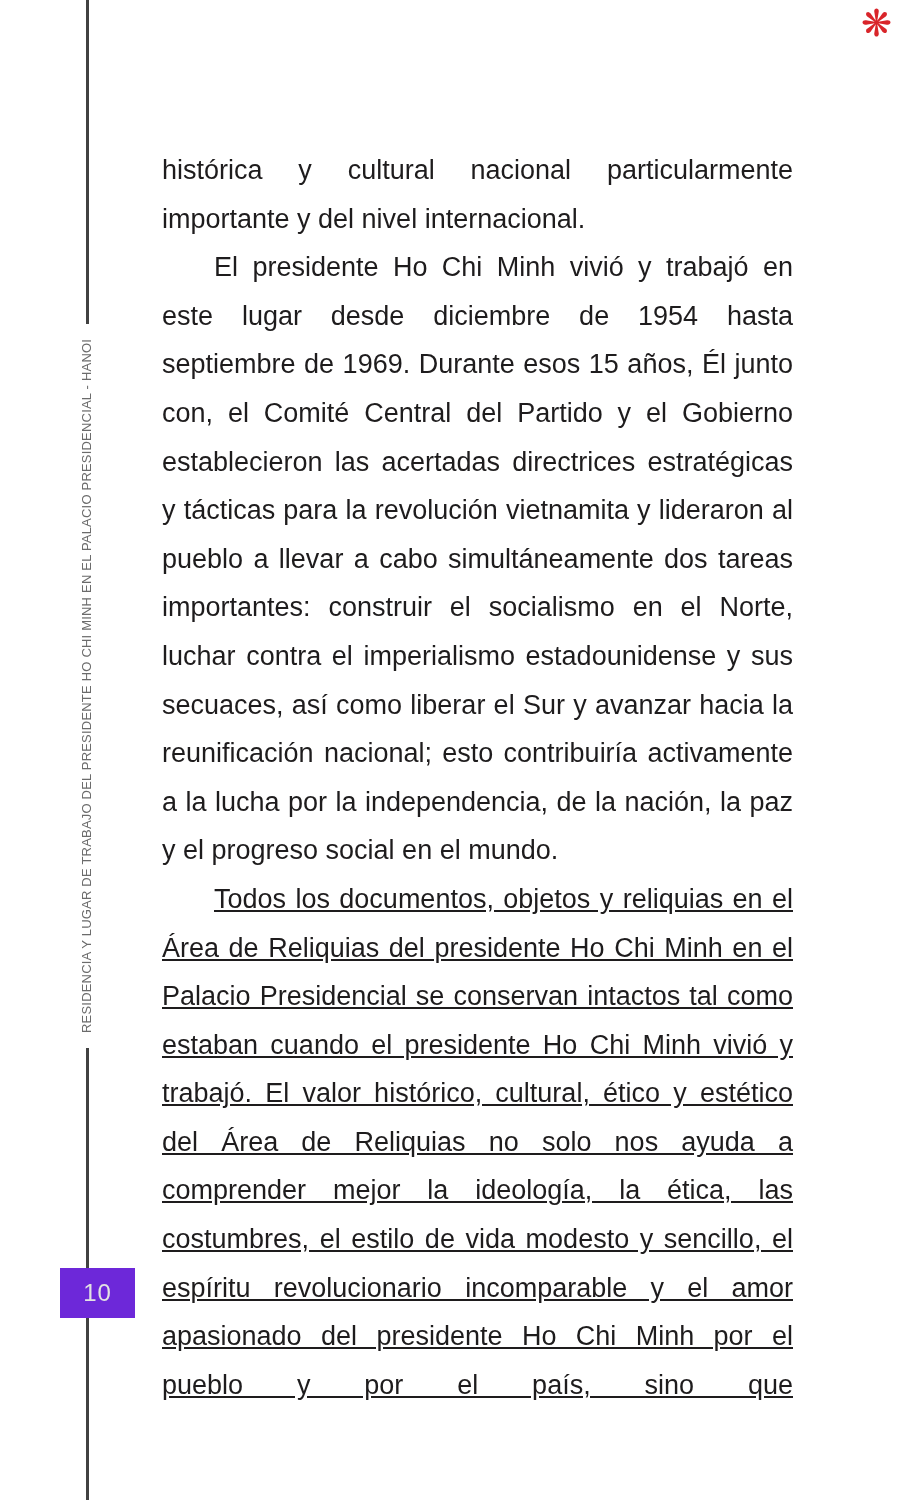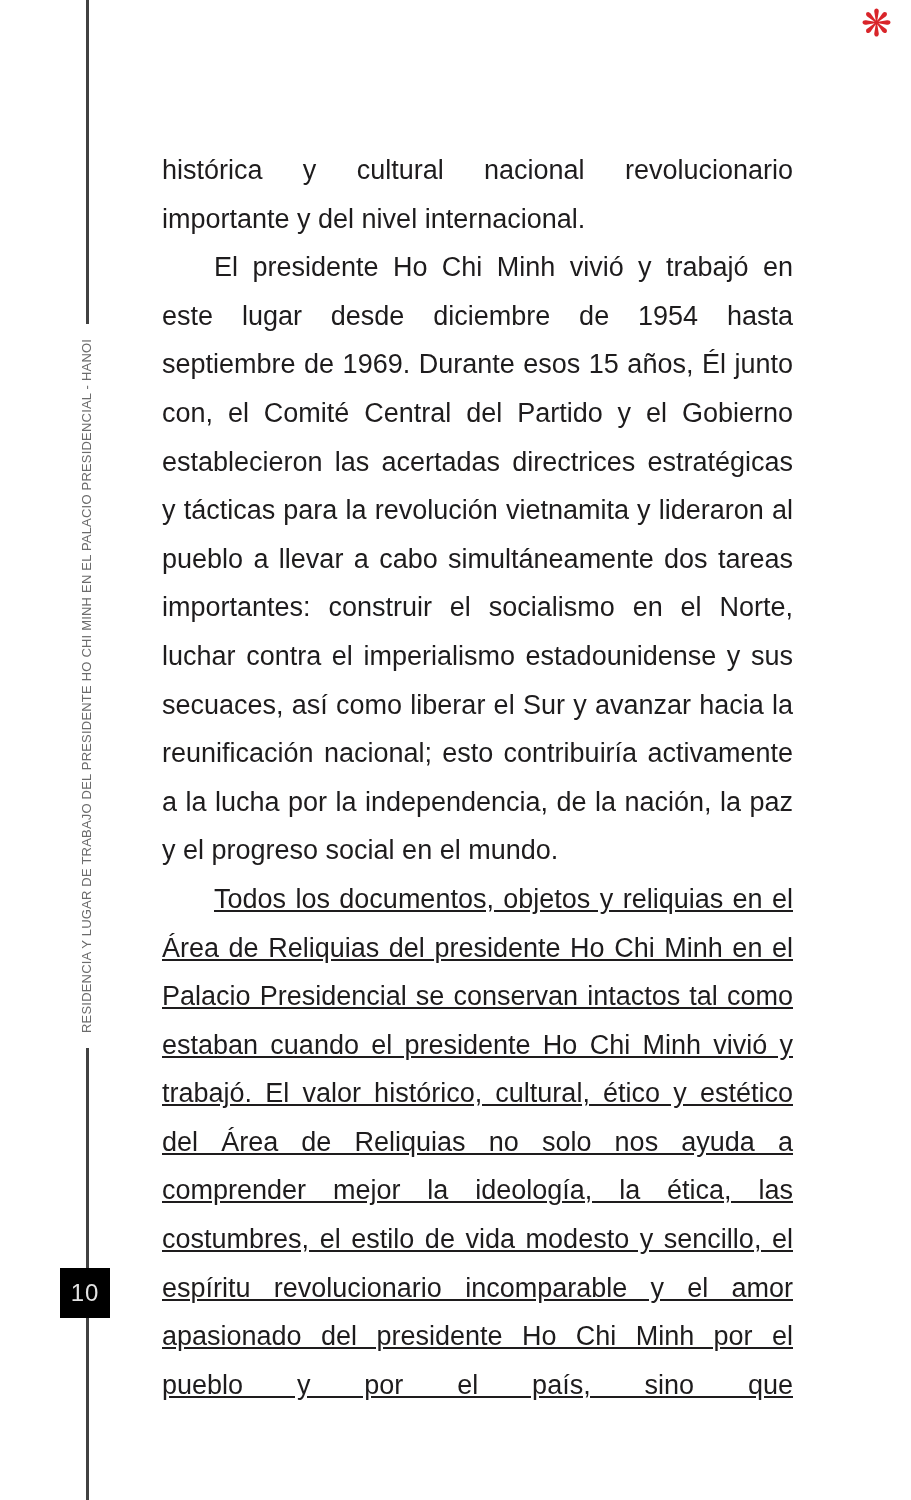--- a/index.html
+++ b/index.html
@@ -41,23 +41,23 @@
     letter-spacing: 0.2px;
     color: #6b6b6b;
     line-height: 32px;
   }
 
   
   .page-badge {
     position: absolute;
     left: 60px;
     top: 1268px;
-    width: 50px;
+    width: 75px;
     height: 50px;
-    background: #000000;
+    background: #6d28d9;
     display: flex;
     align-items: center;
     justify-content: center;
     color: #e3e3e3;
     font-size: 24px;
     letter-spacing: 1px;
   }
 
   
   .ornament {
@@ -95,18 +95,18 @@
 
   <div class="rule rule-bottom"></div>
 
   <div class="page-badge">
     <span>10</span>
   </div>
 
   <div class="ornament">❋</div>
 
   <div class="text-column">
-    <p class="continued">histórica y cultural nacional revolucionario importante y del nivel internacional.</p>
+    <p class="continued">histórica y cultural nacional particularmente importante y del nivel internacional.</p>
     <p>El presidente Ho Chi Minh vivió y trabajó en este lugar desde diciembre de 1954 hasta septiembre de 1969. Durante esos 15 años, Él junto con, el Comité Central del Partido y el Gobierno establecieron las acertadas directrices estratégicas y tácticas para la revolución vietnamita y lideraron al pueblo a llevar a cabo simultáneamente dos tareas importantes: construir el socialismo en el Norte, luchar contra el imperialismo estadounidense y sus secuaces, así como liberar el Sur y avanzar hacia la reunificación nacional; esto contribuiría activamente a la lucha por la independencia, de la nación, la paz y el progreso social en el mundo.</p>
     <p class="continues-next">Todos los documentos, objetos y reliquias en el Área de Reliquias del presidente Ho Chi Minh en el Palacio Presidencial se conservan intactos tal como estaban cuando el presidente Ho Chi Minh vivió y trabajó. El valor histórico, cultural, ético y estético del Área de Reliquias no solo nos ayuda a comprender mejor la ideología, la ética, las costumbres, el estilo de vida modesto y sencillo, el espíritu revolucionario incomparable y el amor apasionado del presidente Ho Chi Minh por el pueblo y por el país, sino que</p>
   </div>
 
 </div>
 
 </body></html>

